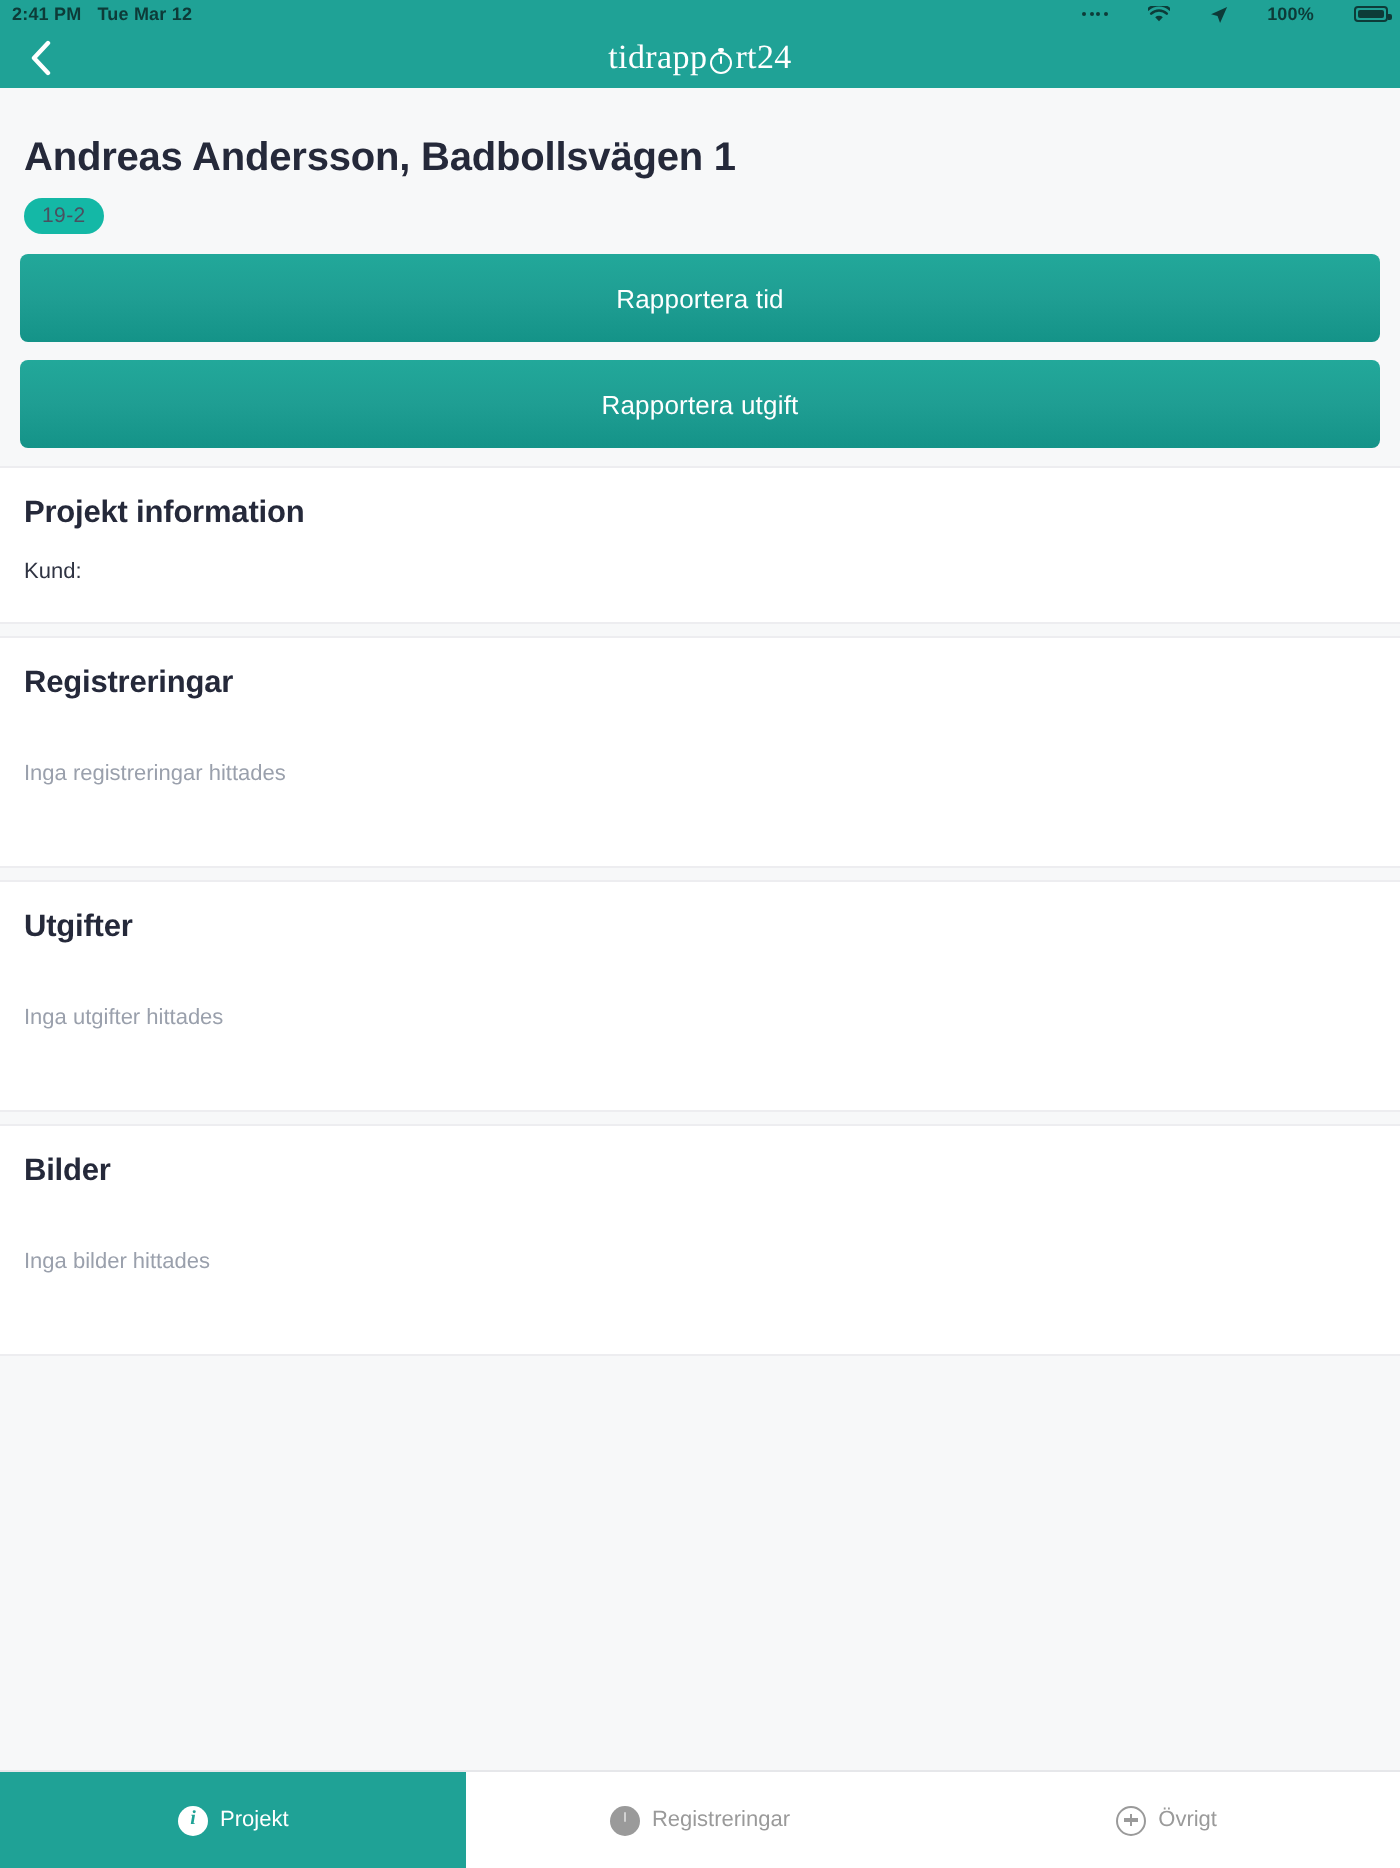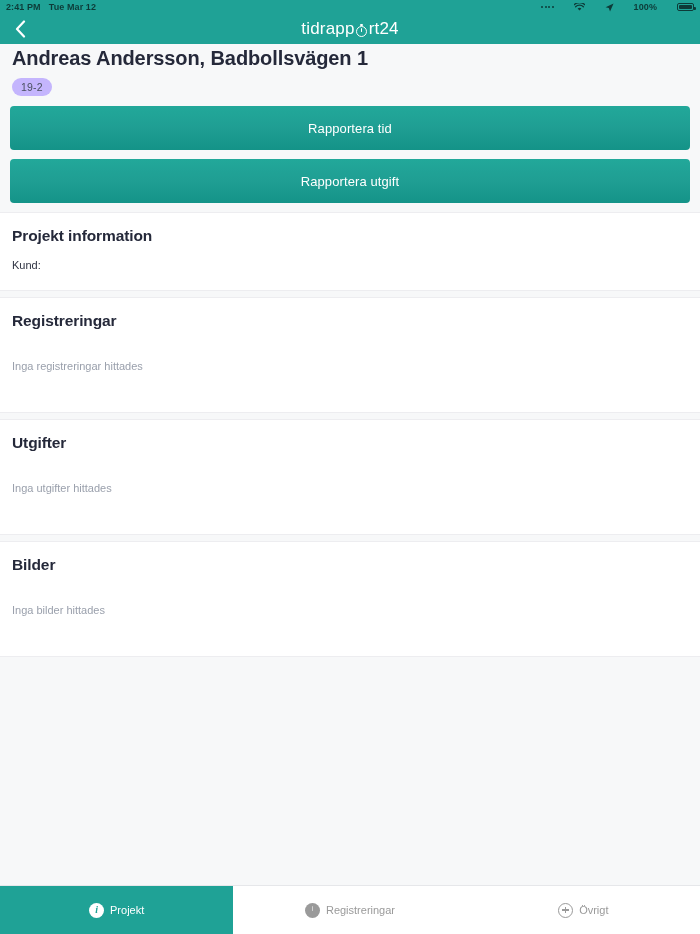--- a/index.html
+++ b/index.html
@@ -28,21 +28,21 @@
   }
   .batt::after {
     content: ""; position: absolute; right: -3px; top: 2.5px;
     width: 2px; height: 3px; background: #0d3b38; border-radius: 0 1px 1px 0;
   }
   .batt i { display: block; width: 100%; height: 100%; background: #0d3b38; border-radius: 1px; }
 
   
   .navbar {
     height: 30px; background: #1fa296; position: relative;
-    display: flex; align-items: center; justify-content: center;
+    display: flex; align-items: center; justify-content: center; font-family: Liberation Serif, serif;
   }
   .back-btn {
     position: absolute; left: 6px; top: 0; height: 30px; width: 28px;
     display: flex; align-items: center; justify-content: center; cursor: pointer;
   }
   .brand {
     color: #ffffff; font-size: 17px; letter-spacing: .2px;
     display: flex; align-items: center; font-weight: 400;
   }
   .brand .stopwatch {
@@ -58,27 +58,27 @@
     background: #fff; border-radius: 1px;
   }
   .brand .stopwatch .hand {
     position: absolute; left: 5.7px; top: 4.6px; width: 1.4px; height: 4px;
     background: #fff; border-radius: 1px;
   }
 
   
   .scroll { flex: 1; background: #f7f8f9; overflow: hidden; }
 
-  .page-head { background: #f7f8f9; padding: 3px 12px 10px 12px; }
+  .page-head { background: #f7f8f9; padding: 24px 12px 10px 12px; }
   .page-title {
     font-size: 20px; font-weight: bold; color: #25293a; letter-spacing: -0.1px;
   }
   .badge-row { margin-top: 7px; }
   .badge {
-    display: inline-block; background: #c4b5fd; color: #4a5060;
+    display: inline-block; background: #14b8a6; color: #4a5060;
     font-size: 10.5px; padding: 3px 9px; border-radius: 9px; letter-spacing: .2px;
   }
 
   .btn-wrap { padding: 0 10px; }
   .btn {
     display: block; width: 100%; height: 44px; margin-bottom: 9px;
     border: none; border-radius: 4px; cursor: pointer;
     background: linear-gradient(180deg, #22a89a 0%, #1f9e93 50%, #149388 100%);
     color: #ffffff; font-size: 13px; font-family: "Liberation Sans", sans-serif;
     letter-spacing: .1px;

